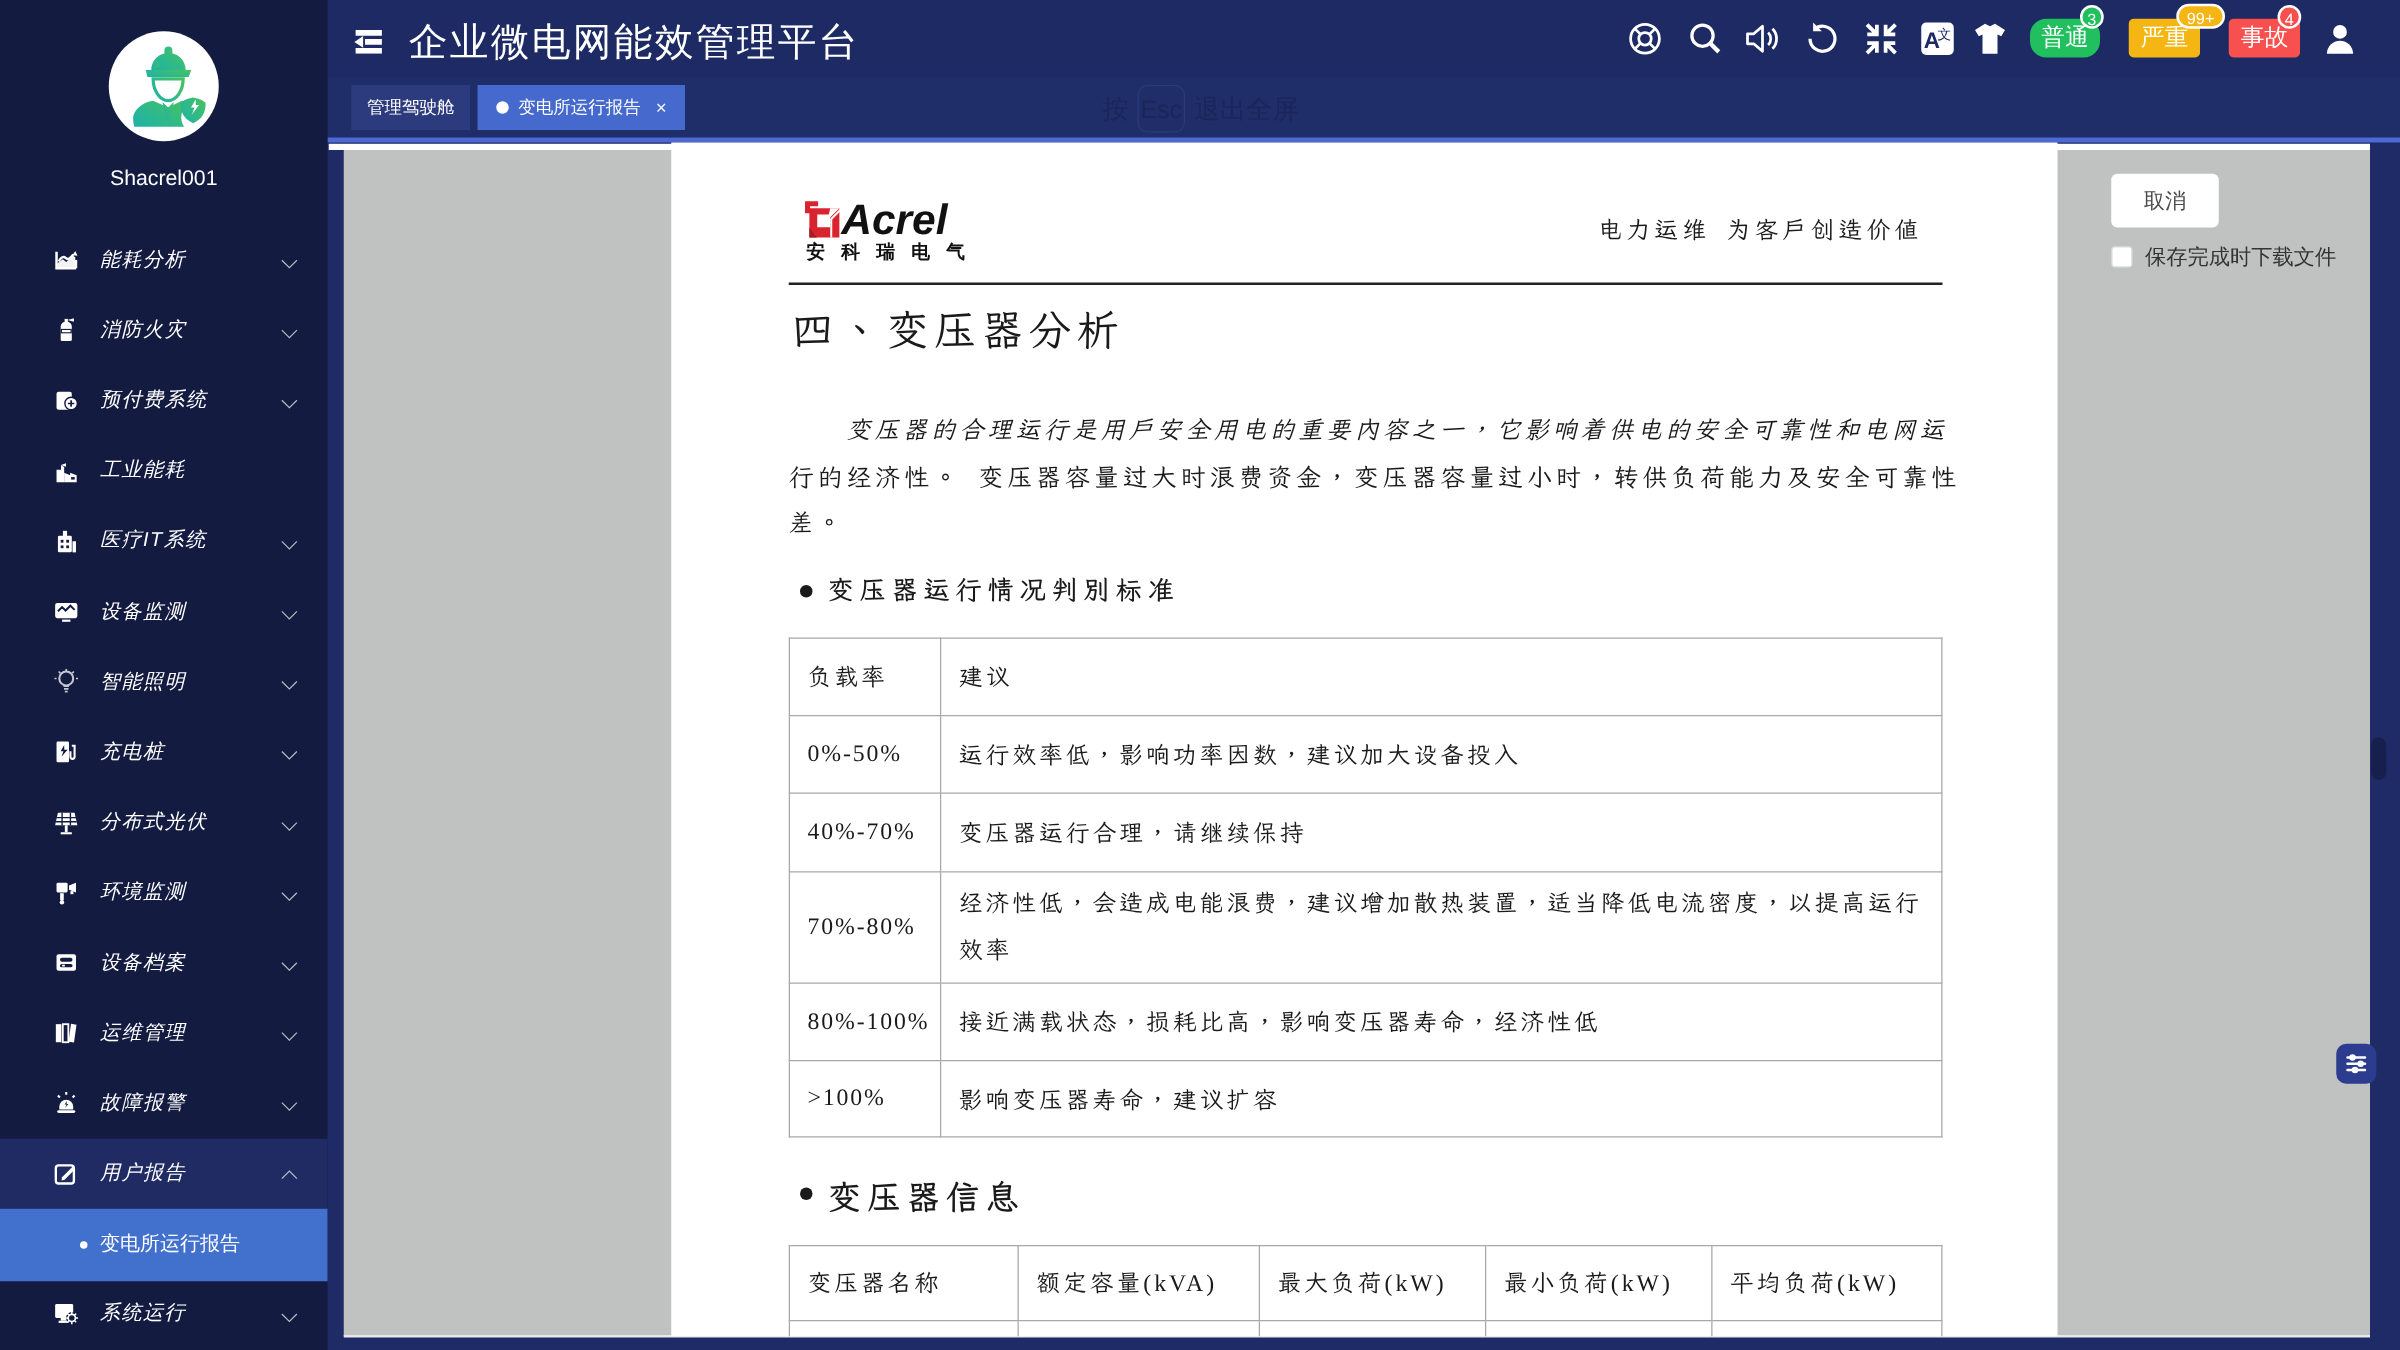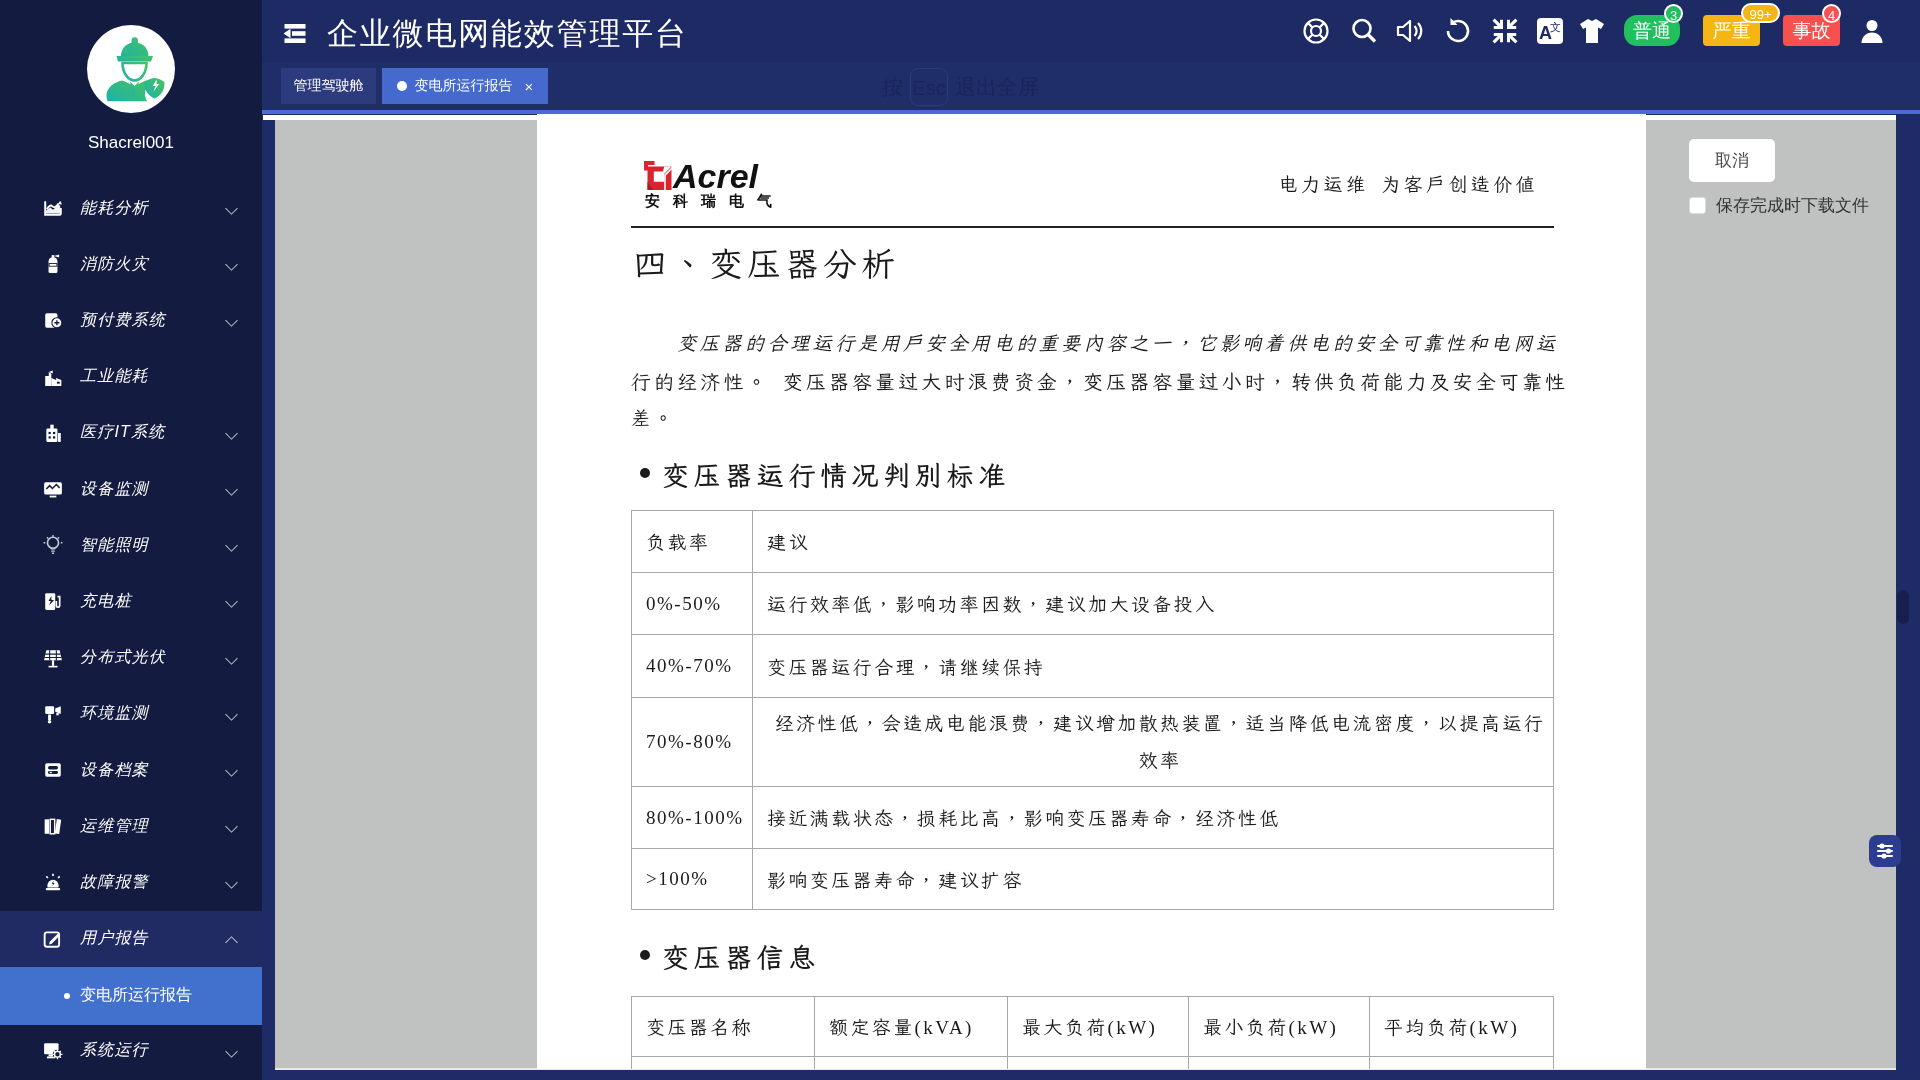--- a/index.html
+++ b/index.html
@@ -82,21 +82,21 @@
   <div class="doc docline" style="right:108px;top:57px;font-size:19px;letter-spacing:3.4px;">电力运维 为客户创造价值</div>
   <div id="rule"></div>
 
   <div class="doc docline" style="left:96px;top:127px;font-size:34px;letter-spacing:4px;">四、变压器分析</div>
 
   <div class="doc docline" style="left:140px;top:216px;font-size:19.5px;letter-spacing:3.1px;font-style:italic;">变压器的合理运行是用户安全用电的重要内容之一，它影响着供电的安全可靠性和电网运</div>
   <div class="doc docline" style="left:94px;top:253.5px;font-size:20px;letter-spacing:3.1px;">行的经济性。 变压器容量过大时浪费资金，变压器容量过小时，转供负荷能力及安全可靠性</div>
   <div class="doc docline" style="left:94px;top:291px;font-size:19.5px;letter-spacing:3.1px;">差。</div>
 
   <div class="abs" style="left:103px;top:354px;width:10px;height:10px;border-radius:50%;background:#1a1a1a;"></div>
-  <div class="doc docline" style="left:125px;top:343px;font-size:27px;font-weight:bold;letter-spacing:4.6px;">变压器运行情况判别标准</div>
+  <div class="doc docline" style="left:125px;top:343px;font-size:21px;font-weight:bold;letter-spacing:4.6px;">变压器运行情况判别标准</div>
 
   <table class="rpt" style="left:94px;top:396px;width:923px;">
     <colgroup>
         <col style="width:121px">
         <col>
       </colgroup>
     <tbody>
         <tr style="height:62px">
           <td>负载率</td>
           <td>建议</td>
@@ -104,21 +104,21 @@
     <tr style="height:62px">
           <td style="letter-spacing:1.5px;">0%-50%</td>
           <td>运行效率低，影响功率因数，建议加大设备投入</td>
         </tr>
     <tr style="height:63px">
           <td style="letter-spacing:1.5px;">40%-70%</td>
           <td>变压器运行合理，请继续保持</td>
         </tr>
     <tr style="height:89px">
           <td style="letter-spacing:1.5px;">70%-80%</td>
-          <td style="line-height:36.5px;padding-top:1px;text-align:center;">经济性低，会造成电能浪费，建议增加散热装置，适当降低电流密度，以提高运行<br>效率</td>
+          <td style="line-height:36.5px;padding-top:1px;">经济性低，会造成电能浪费，建议增加散热装置，适当降低电流密度，以提高运行<br>效率</td>
         </tr>
     <tr style="height:62px">
           <td style="letter-spacing:1.5px;">80%-100%</td>
           <td>接近满载状态，损耗比高，影响变压器寿命，经济性低</td>
         </tr>
     <tr style="height:61px">
           <td style="letter-spacing:1.5px;">&gt;100%</td>
           <td>影响变压器寿命，建议扩容</td>
         </tr>
   </tbody>

